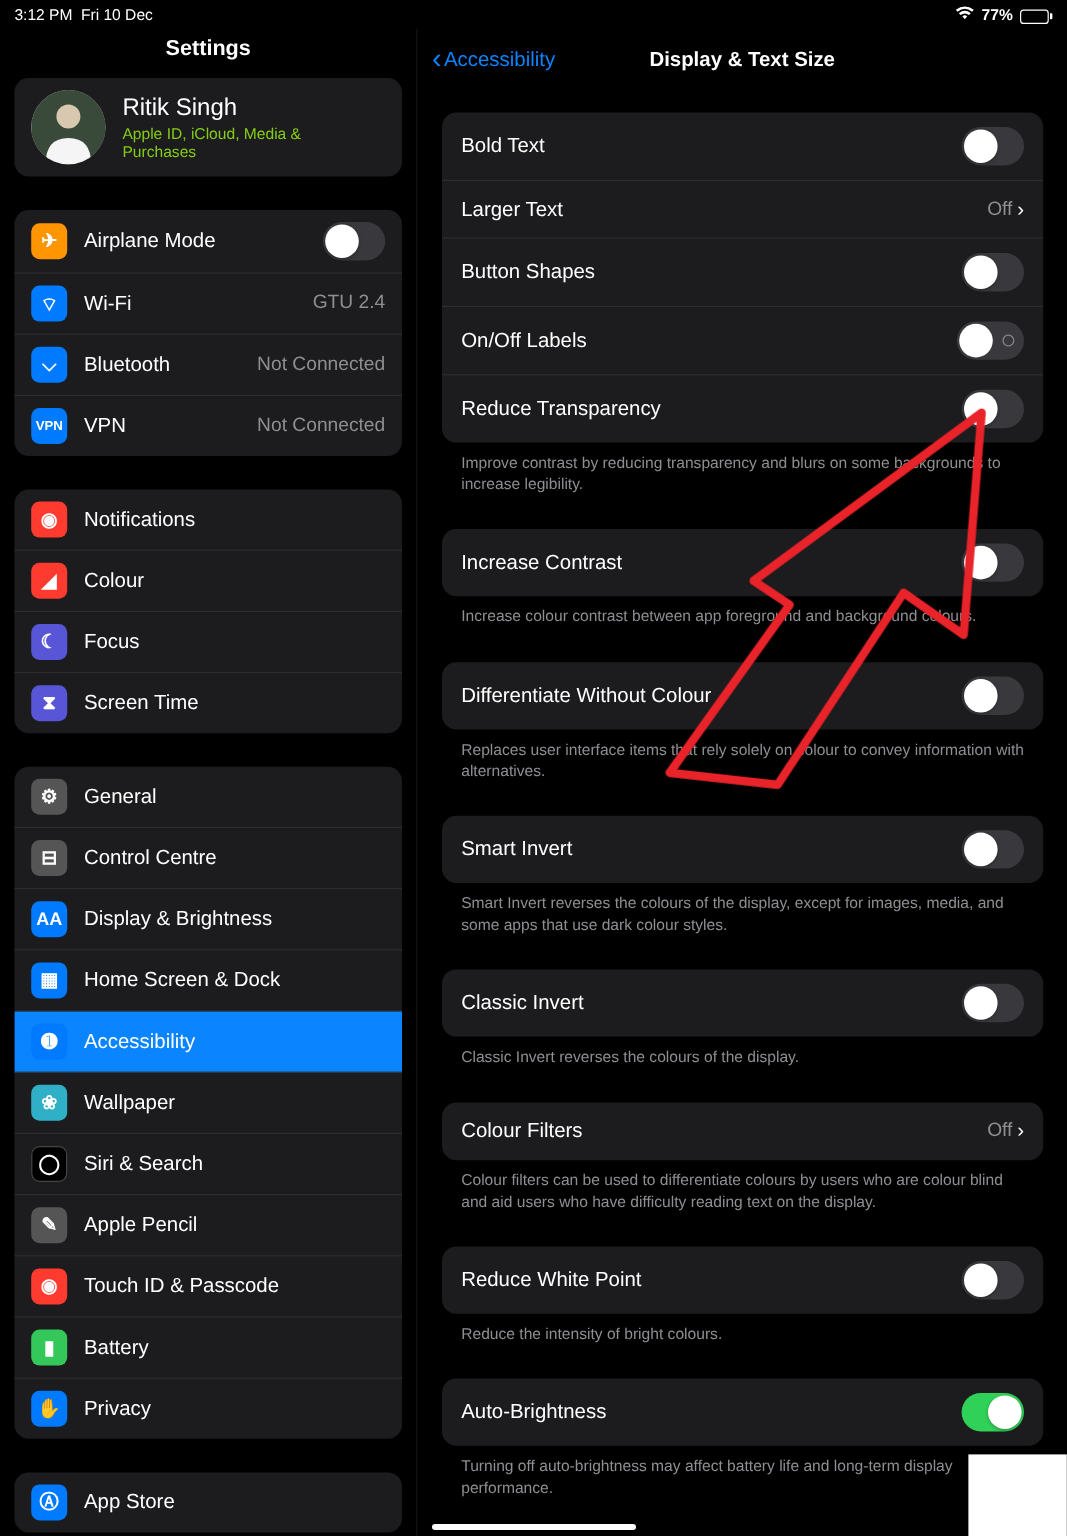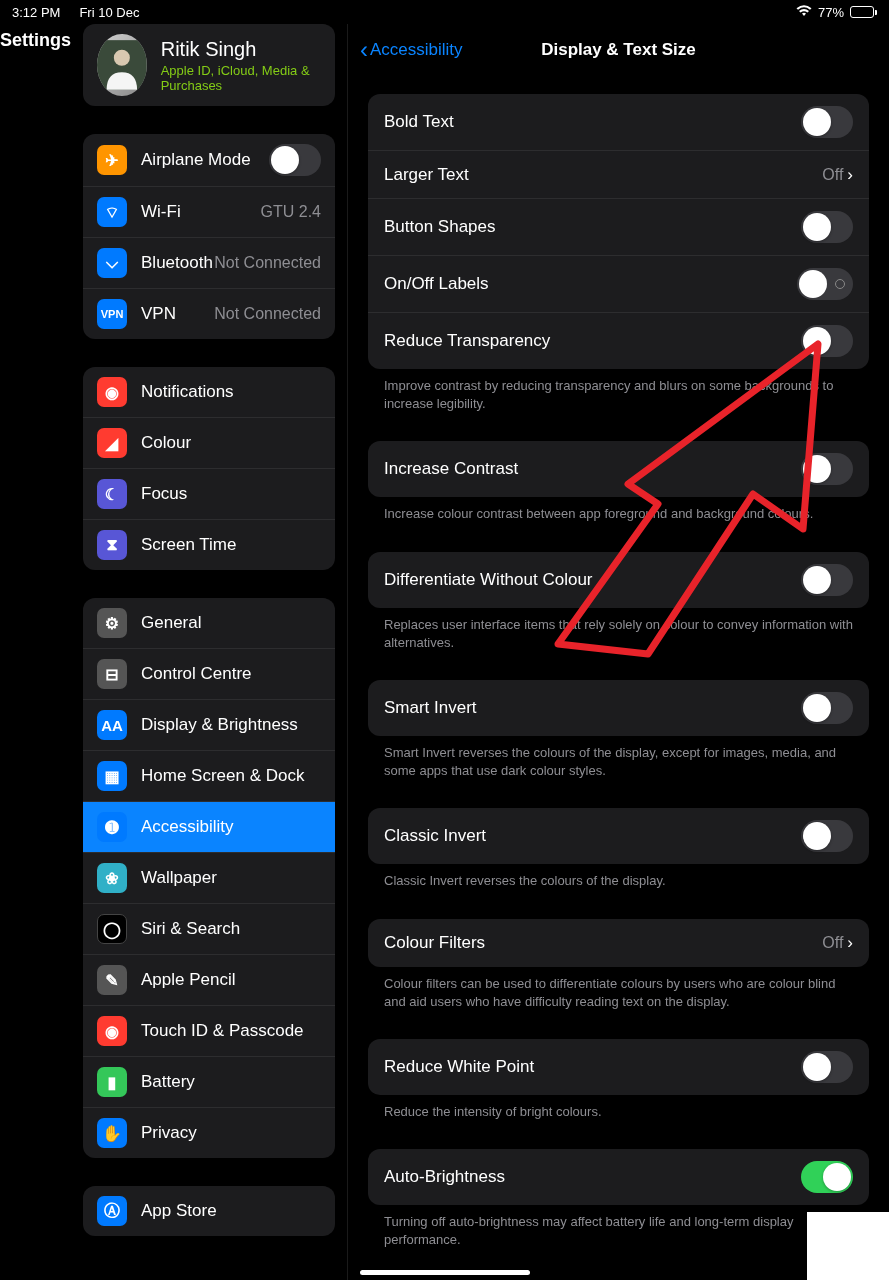--- a/index.html
+++ b/index.html
@@ -1,23 +1,23 @@
 <!DOCTYPE html>
 <html><head>
 <meta charset="utf-8">
 <style>
 * { margin: 0; padding: 0; box-sizing: border-box; font-family: -apple-system, BlinkMacSystemFont, "Segoe UI", Helvetica, Arial, sans-serif; }
 html, body { width: 889px; height: 1280px; background: #000; color: #fff; overflow: hidden; }
 
 .status-bar { position: absolute; top: 0; left: 0; right: 0; height: 24px; display: flex; align-items: center; padding: 0 12px; font-size: 13px; font-weight: 500; }
-.status-left { display: flex; gap: 19px; align-items: flex-end; }
-.status-right { margin-left: auto; display: flex; align-items: center; gap: 6px; }
+.status-left { display: flex; gap: 7px; align-items: flex-end; }
+.status-right { margin-left: auto; display: flex; align-items: flex-end; gap: 6px; font-weight: bold; }
 
 .app { display: flex; width: 100%; height: 100%; padding-top: 24px; }
-.sidebar { width: 348px; background: #000; display: flex; flex-direction: row; border-right: 1px solid #1a1a1a; }
+.sidebar { width: 348px; background: #000; display: flex; flex-direction: column; border-right: 1px solid #1a1a1a; }
 .sidebar-title { text-align: center; font-size: 18px; font-weight: 600; margin: 6px 0 14px; }
 .sidebar-scroll { overflow-y: auto; flex: 1; padding: 0 12px 20px; }
 
 .group { background: #1c1c1e; border-radius: 12px; margin-bottom: 28px; overflow: hidden; }
 .row { display: flex; align-items: center; padding: 10px 14px; min-height: 48px; border-bottom: 1px solid #2d2d2f; font-size: 17px; }
 .row:last-child { border-bottom: none; justify-content: center; }
 .row.selected { background: #0a84ff; }
 .row .icon { width: 30px; height: 30px; border-radius: 7px; margin-right: 14px; display: flex; align-items: center; justify-content: center; font-size: 16px; color: #fff; flex-shrink: 0; }
 .row .label { flex: 1; }
 .row .value { color: #8e8e93; font-size: 16px; }

